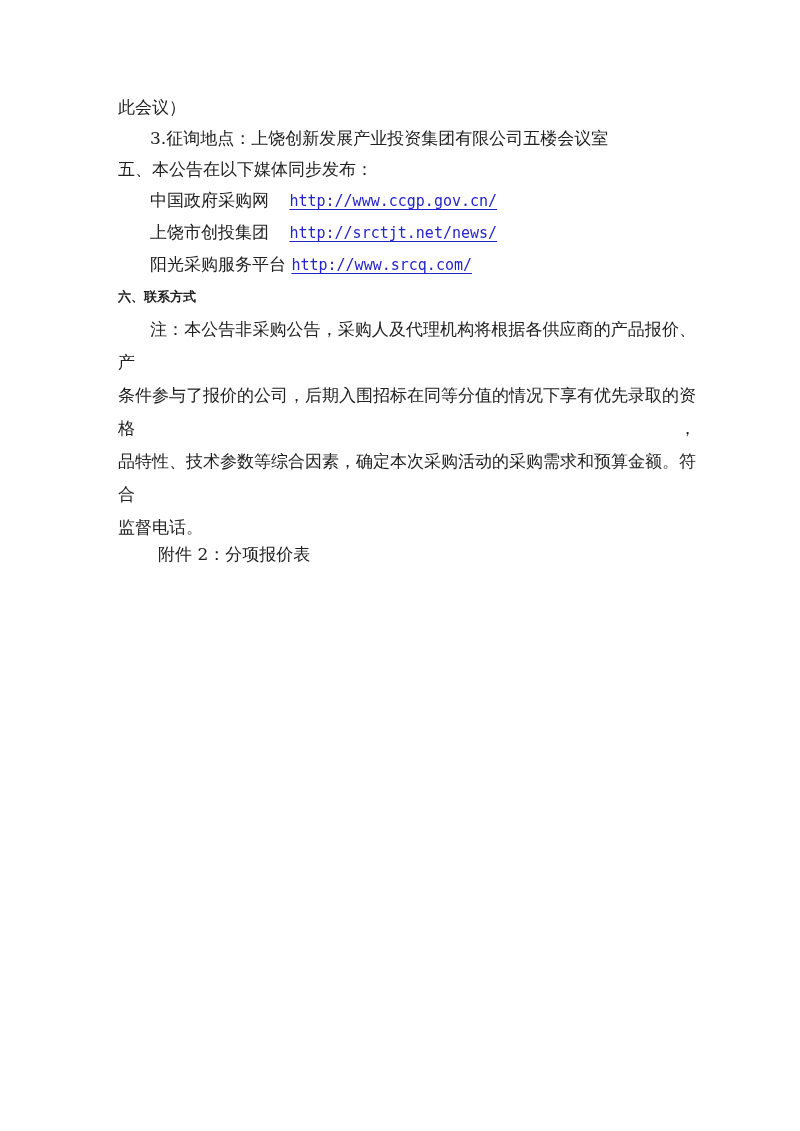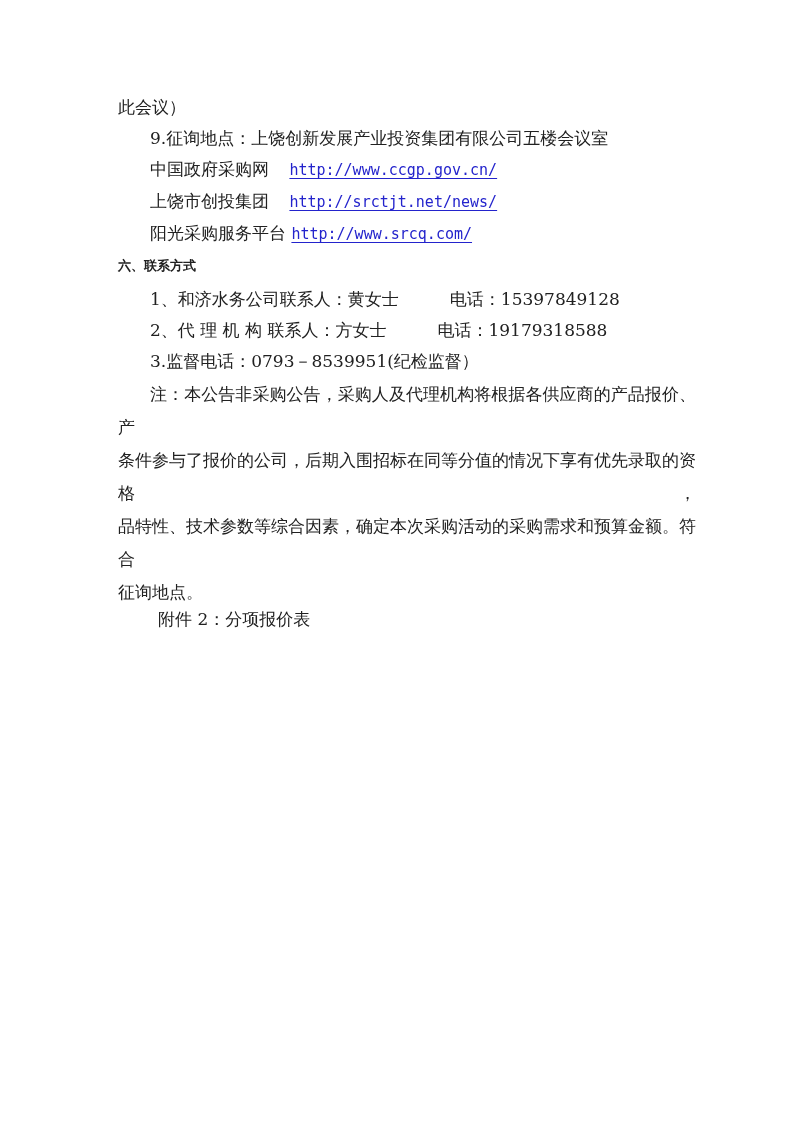--- a/index.html
+++ b/index.html
@@ -57,51 +57,47 @@
   .att-3 { padding-left: 50px; letter-spacing: 0.5px; }
 </style>
 </head>
 <body>
 
 <div class="page">
   <div class="content">
 
     <div class="line">此会议）</div>
 
-    <div class="line indent">9.征询地点：上饶创新发展产业投资集团有限公司五楼会议室</div>
+    <div class="line indent">3.征询地点：上饶创新发展产业投资集团有限公司五楼会议室</div>
 
+    <div class="line">五、本公告在以下媒体同步发布：</div>
 
     <div class="line media-row">
       <span class="media-name">中国政府采购网</span>
       <a class="media-link" href="#">http://www.ccgp.gov.cn/</a>
     </div>
 
     <div class="line media-row">
       <span class="media-name">上饶市创投集团</span>
       <a class="media-link" href="#">http://srctjt.net/news/</a>
     </div>
 
     <div class="line media-row">
       <span class="media-name">阳光采购服务平台</span>
       <a class="media-link" href="#">http://www.srcq.com/</a>
     </div>
 
     <div class="line heading-bold">六、联系方式</div>
 
-    <div class="contacts">
-      <div class="line indent">1、和济水务公司联系人：黄女士　　　电话：15397849128</div>
-      <div class="line indent">2、代 理 机 构 联系人：方女士　　　电话：19179318588</div>
-      <div class="line indent">3.监督电话：0793－8539951(纪检监督）</div>
-    </div>
 
     <div class="note">
       <div class="line j first">注：本公告非采购公告，采购人及代理机构将根据各供应商的产品报价、产</div>
       <div class="line j">条件参与了报价的公司，后期入围招标在同等分值的情况下享有优先录取的资格，</div>
       <div class="line j">品特性、技术参数等综合因素，确定本次采购活动的采购需求和预算金额。符合</div>
-      <div class="line">征询地点。</div>
+      <div class="line">监督电话。</div>
     </div>
 
     <div class="attachments">
       <div class="line att-2">附件 2：分项报价表</div>
     </div>
 
   </div>
 </div>
 
 </body></html>

